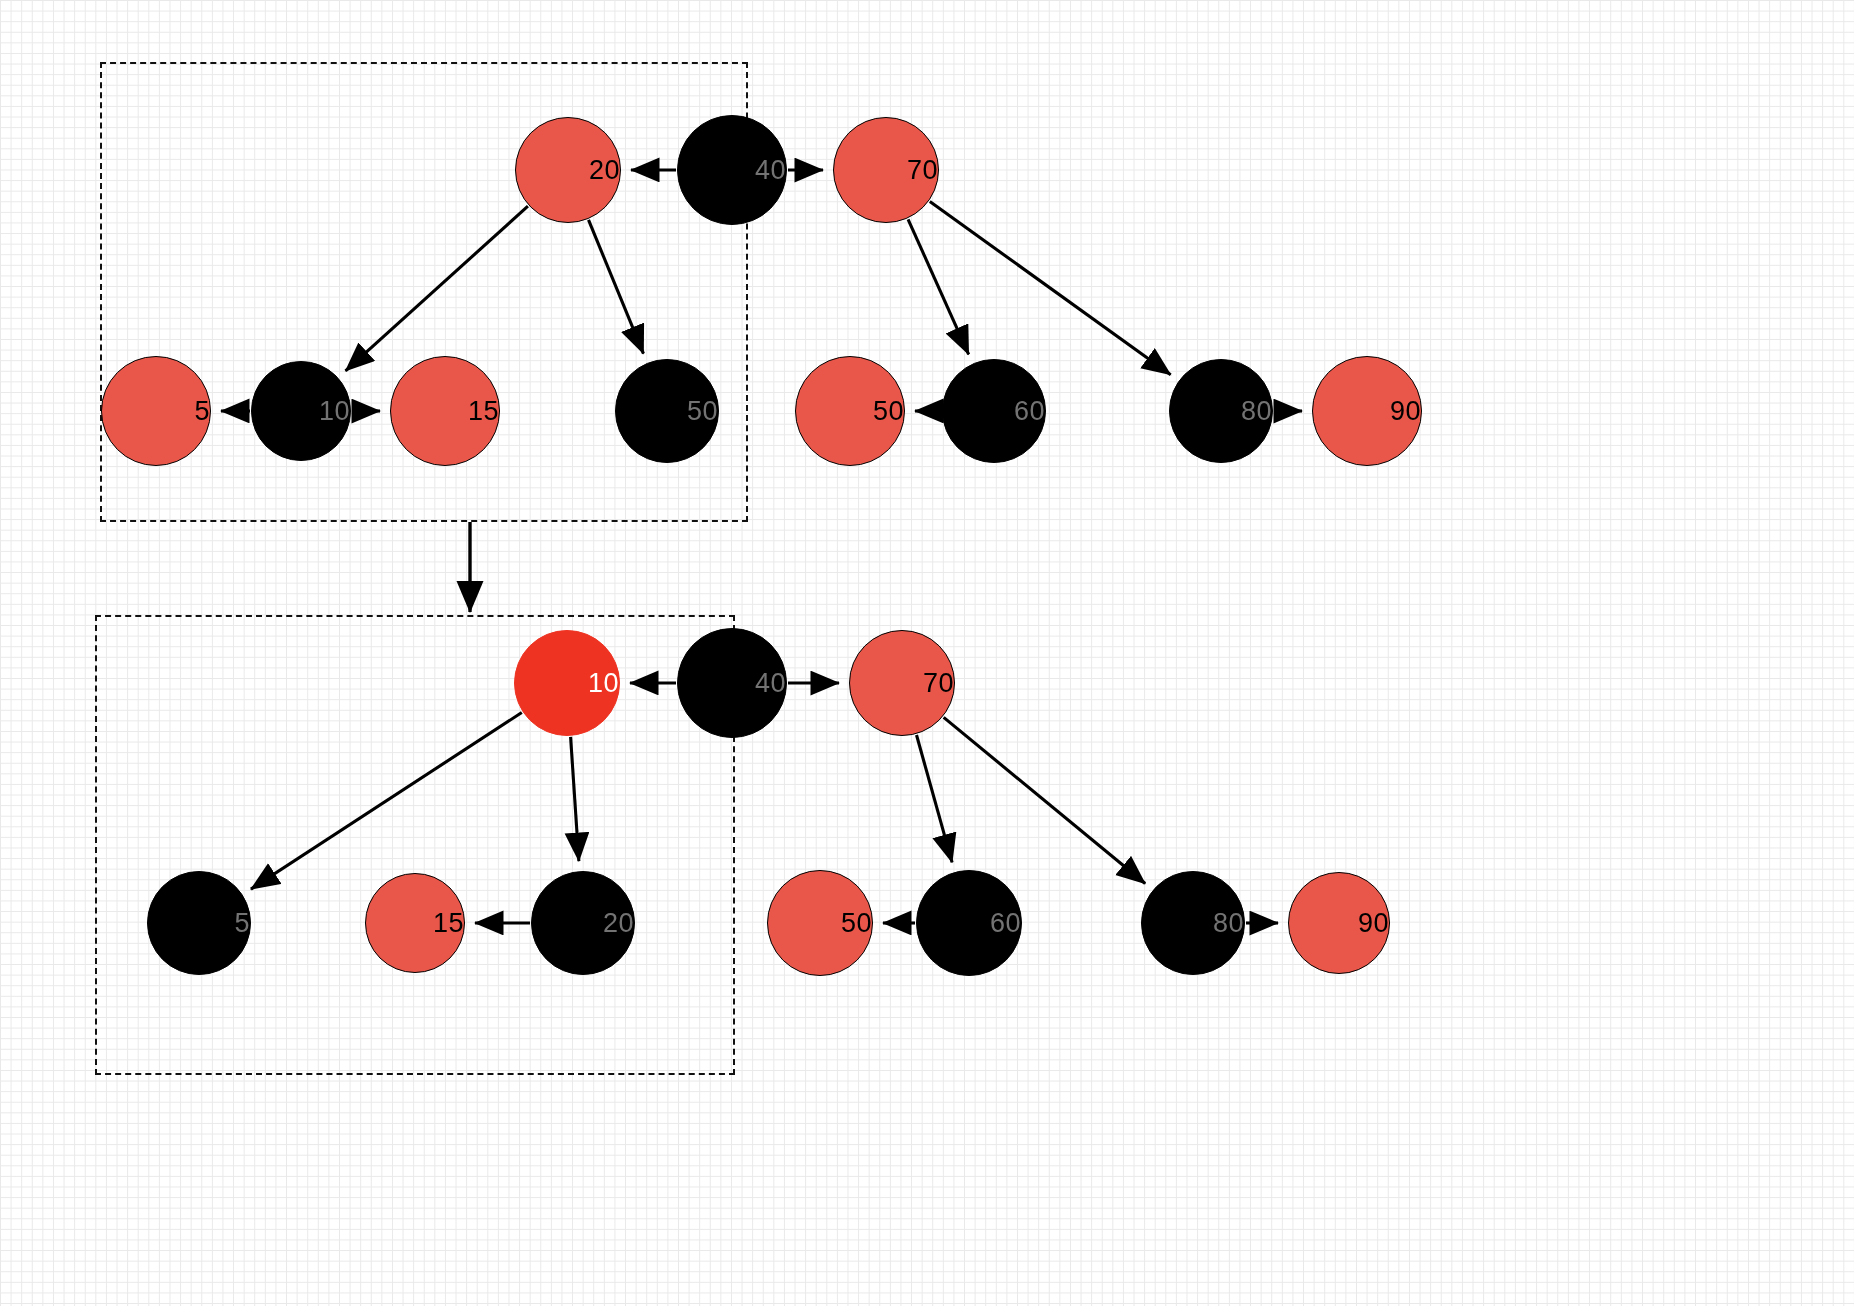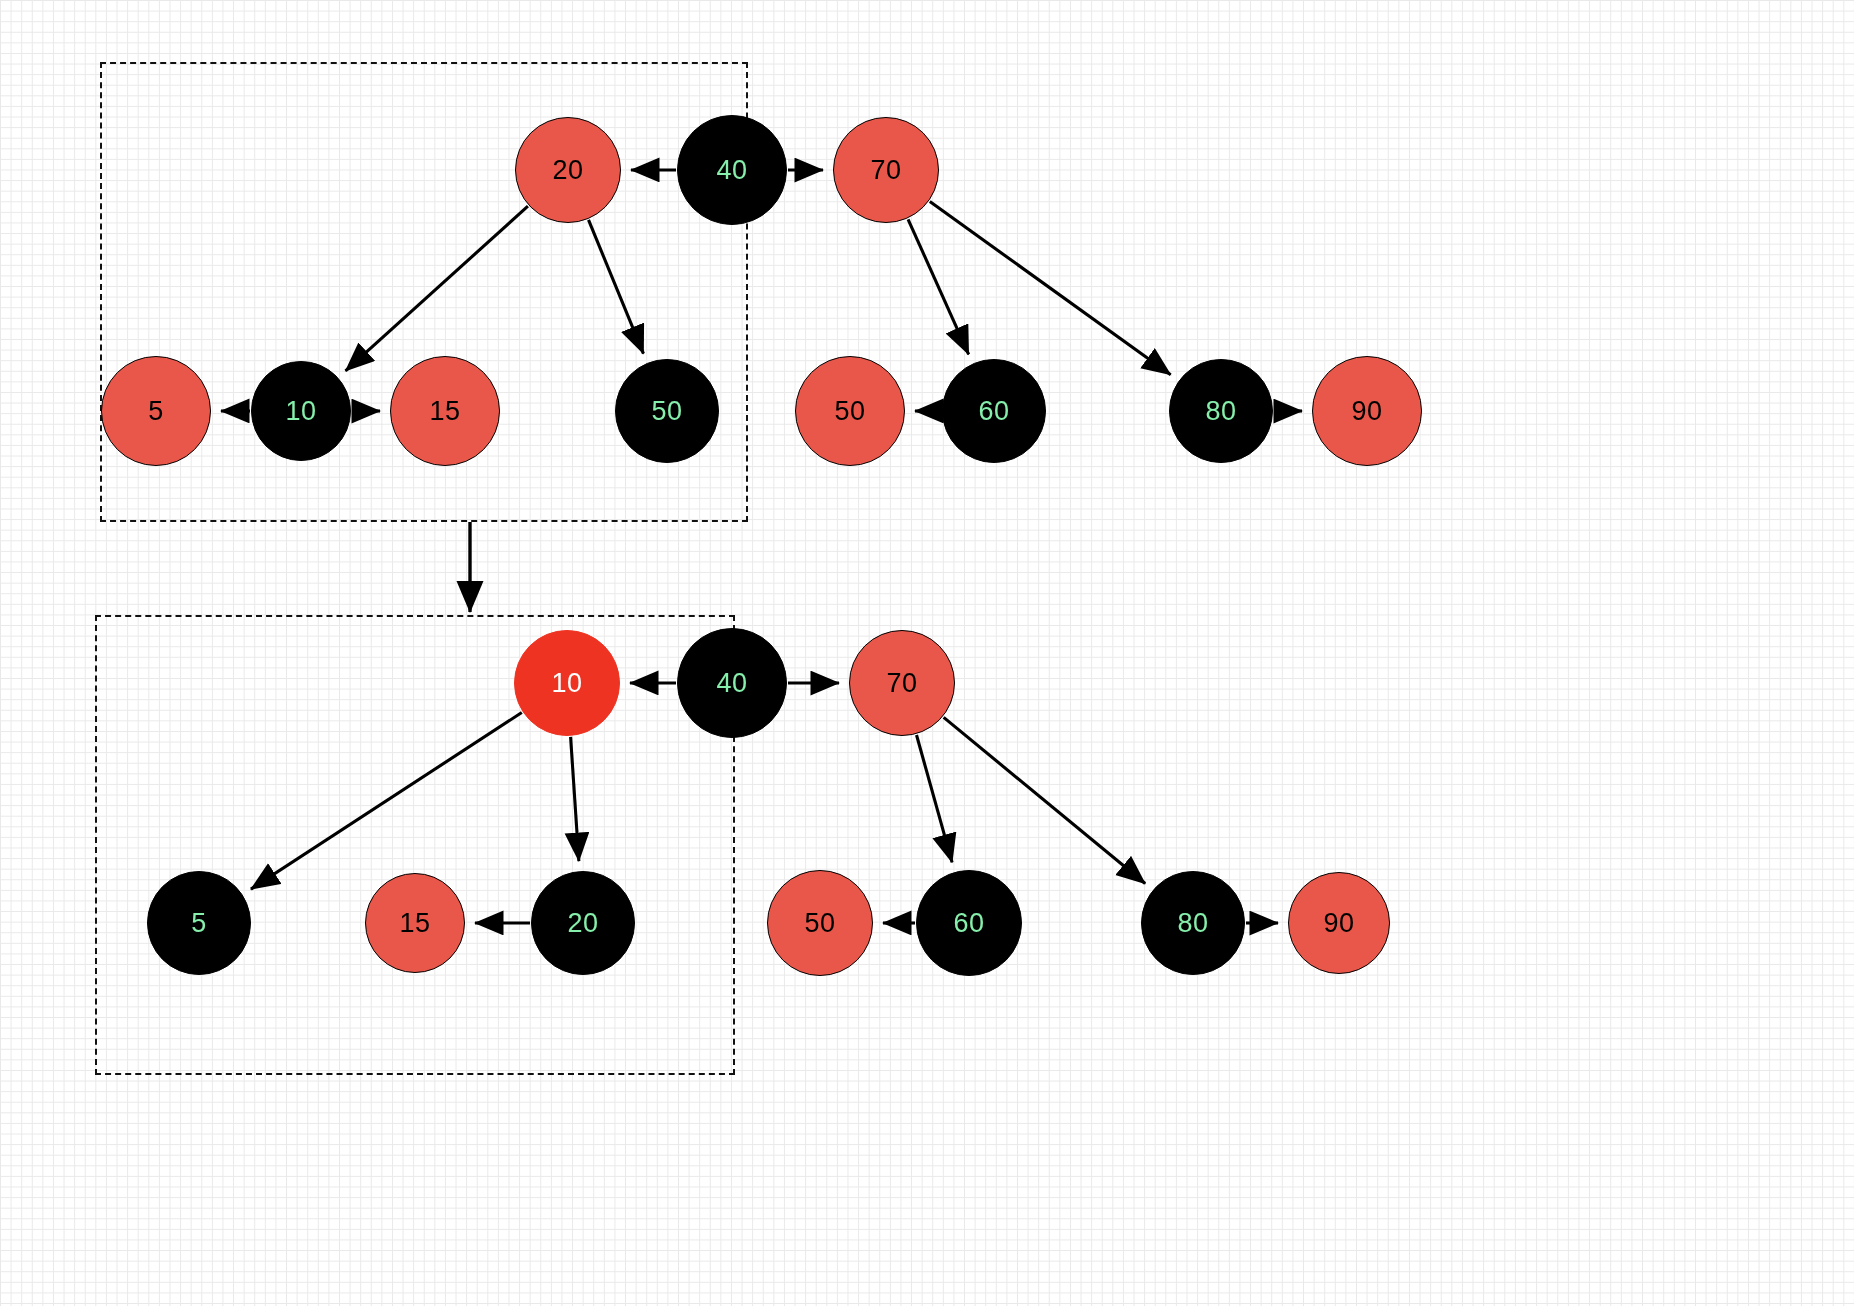--- a/index.html
+++ b/index.html
@@ -26,29 +26,29 @@
     width: 1854px;
     height: 1306px;
     pointer-events: none;
   }
   .node {
     position: absolute;
     border-radius: 50%;
     box-sizing: border-box;
     display: flex;
     align-items: center;
-    justify-content: center;
+    justify-content: flex-end;
     font-size: 27px;
     line-height: 1;
     letter-spacing: 0.5px;
     user-select: none;
   }
   .node.black {
     background: #000000;
-    color: #86efac;
+    color: #737373;
     border: 1px solid #000000;
   }
   .node.red {
     background: #e8574a;
     color: #000000;
     border: 1.5px solid #000000;
   }
   .node.red-hl {
     background: #ee3322;
     color: #ffffff;

